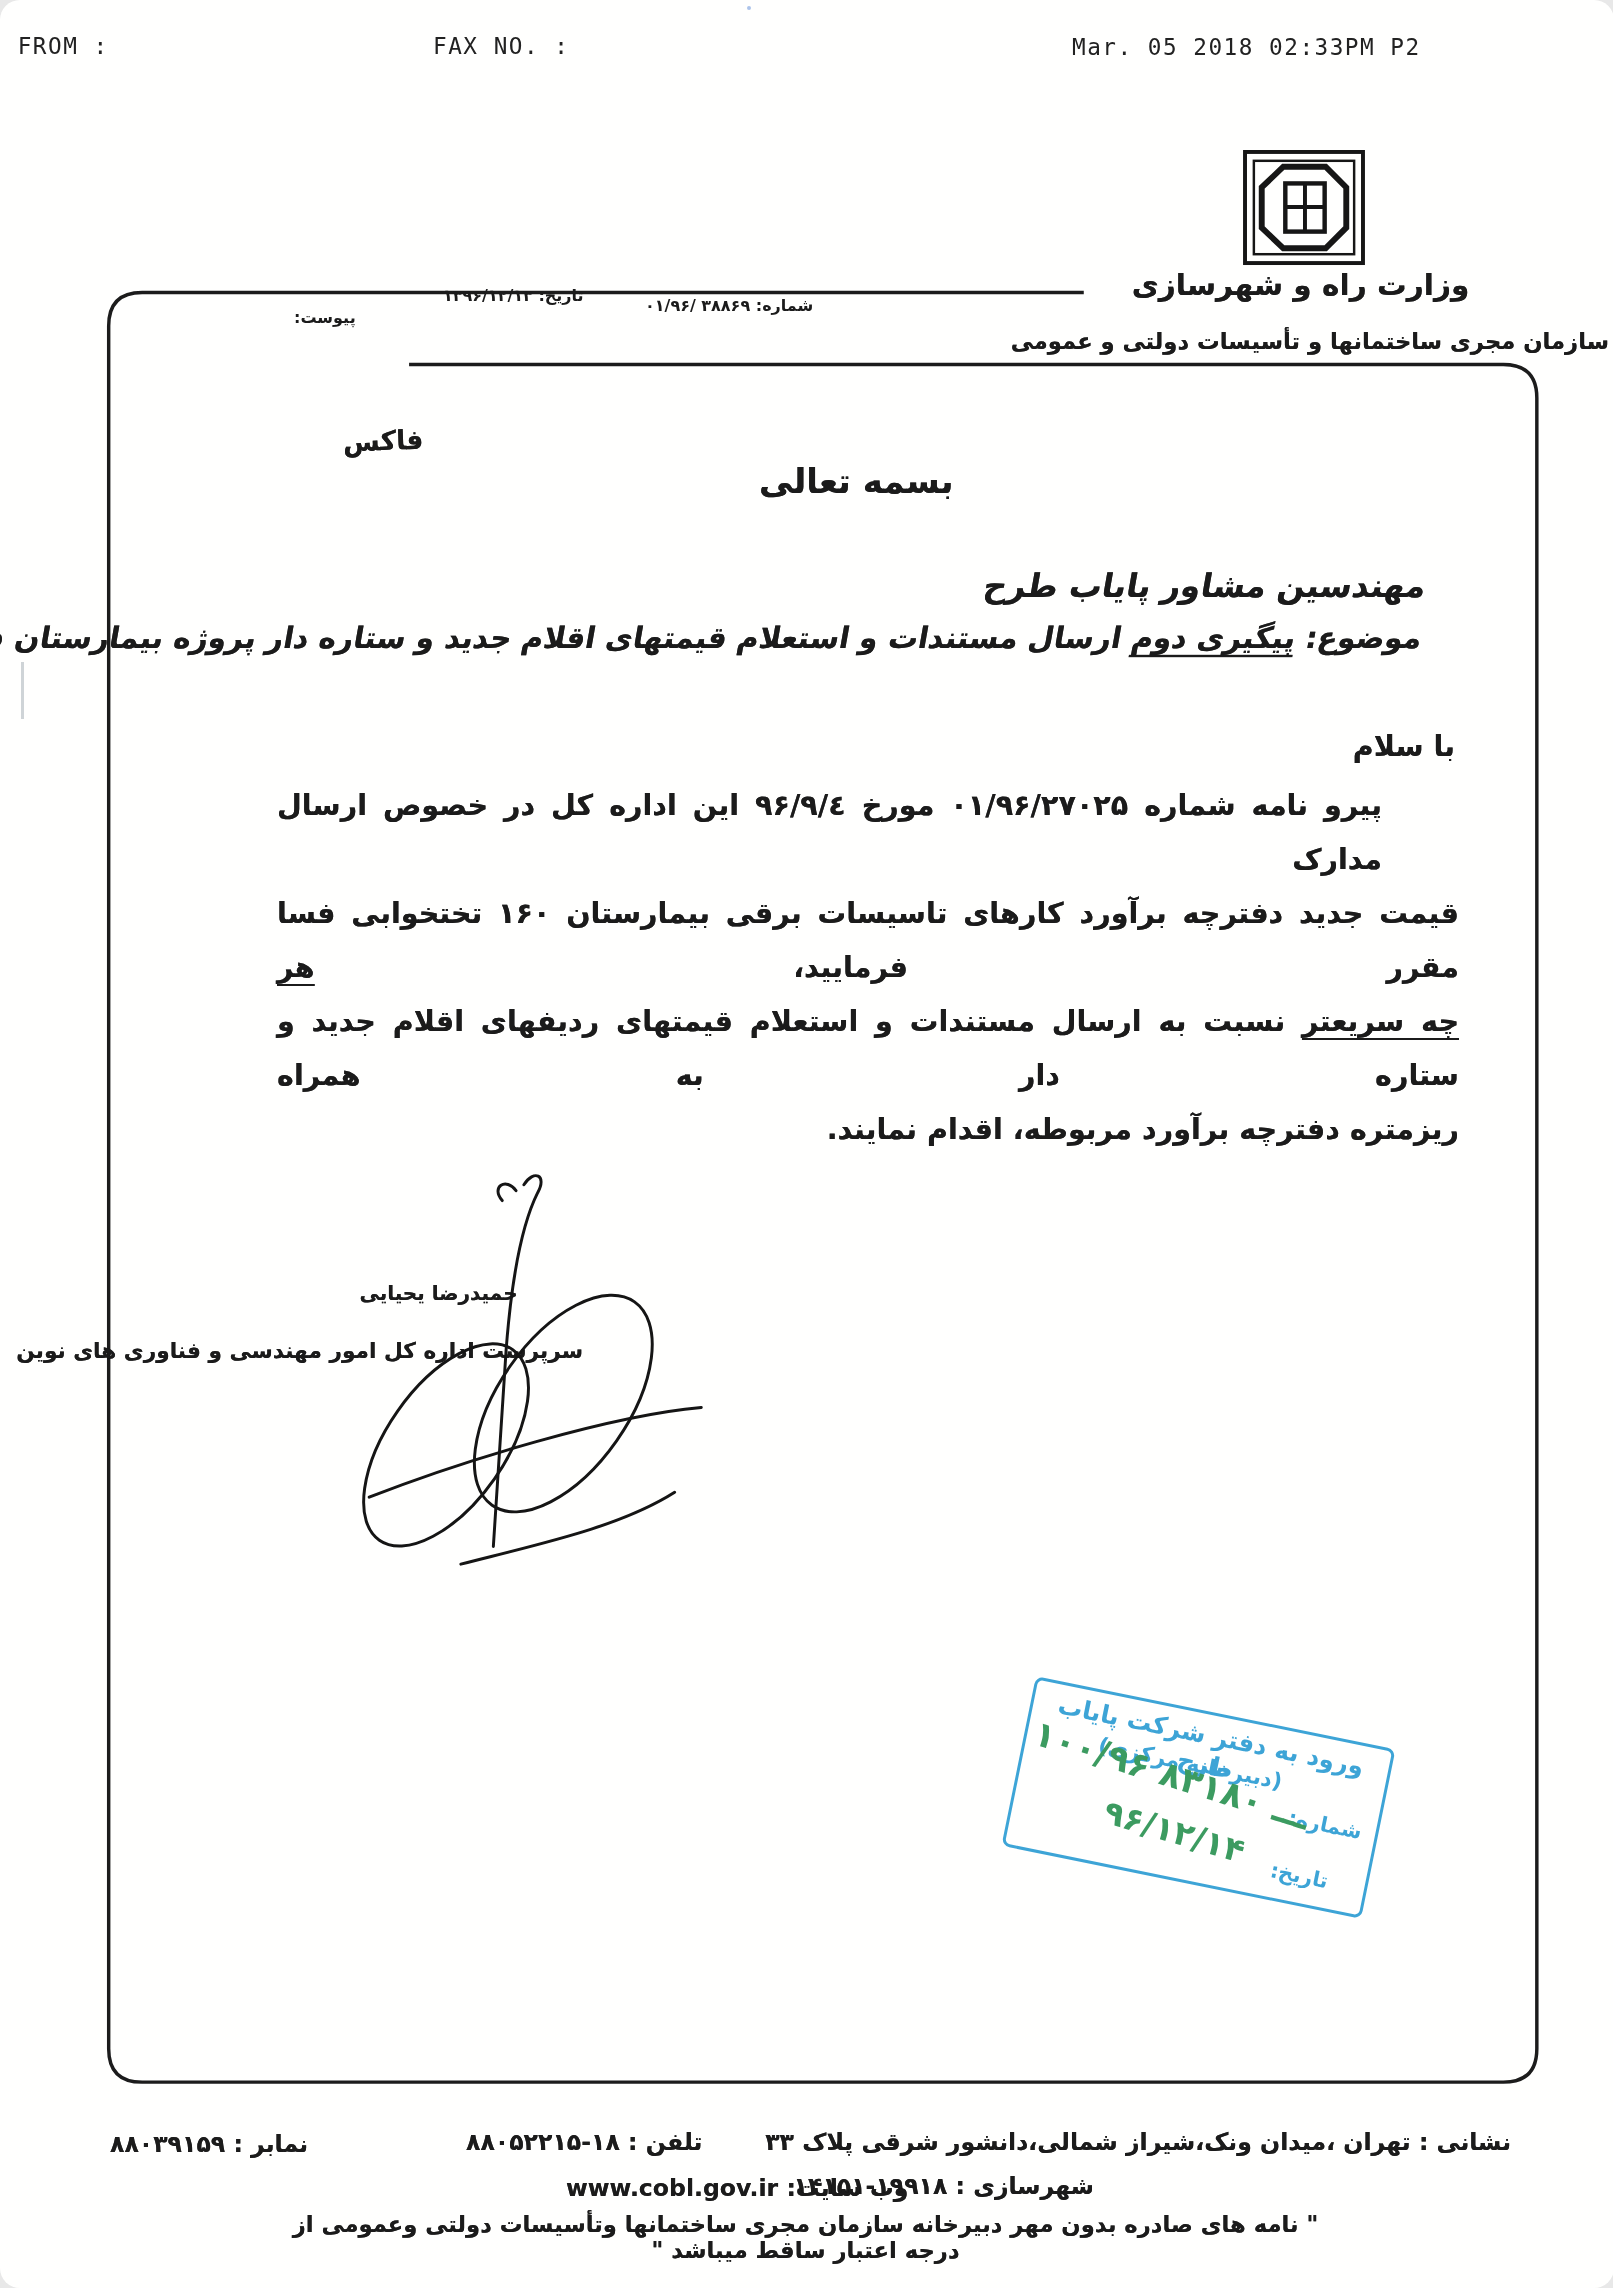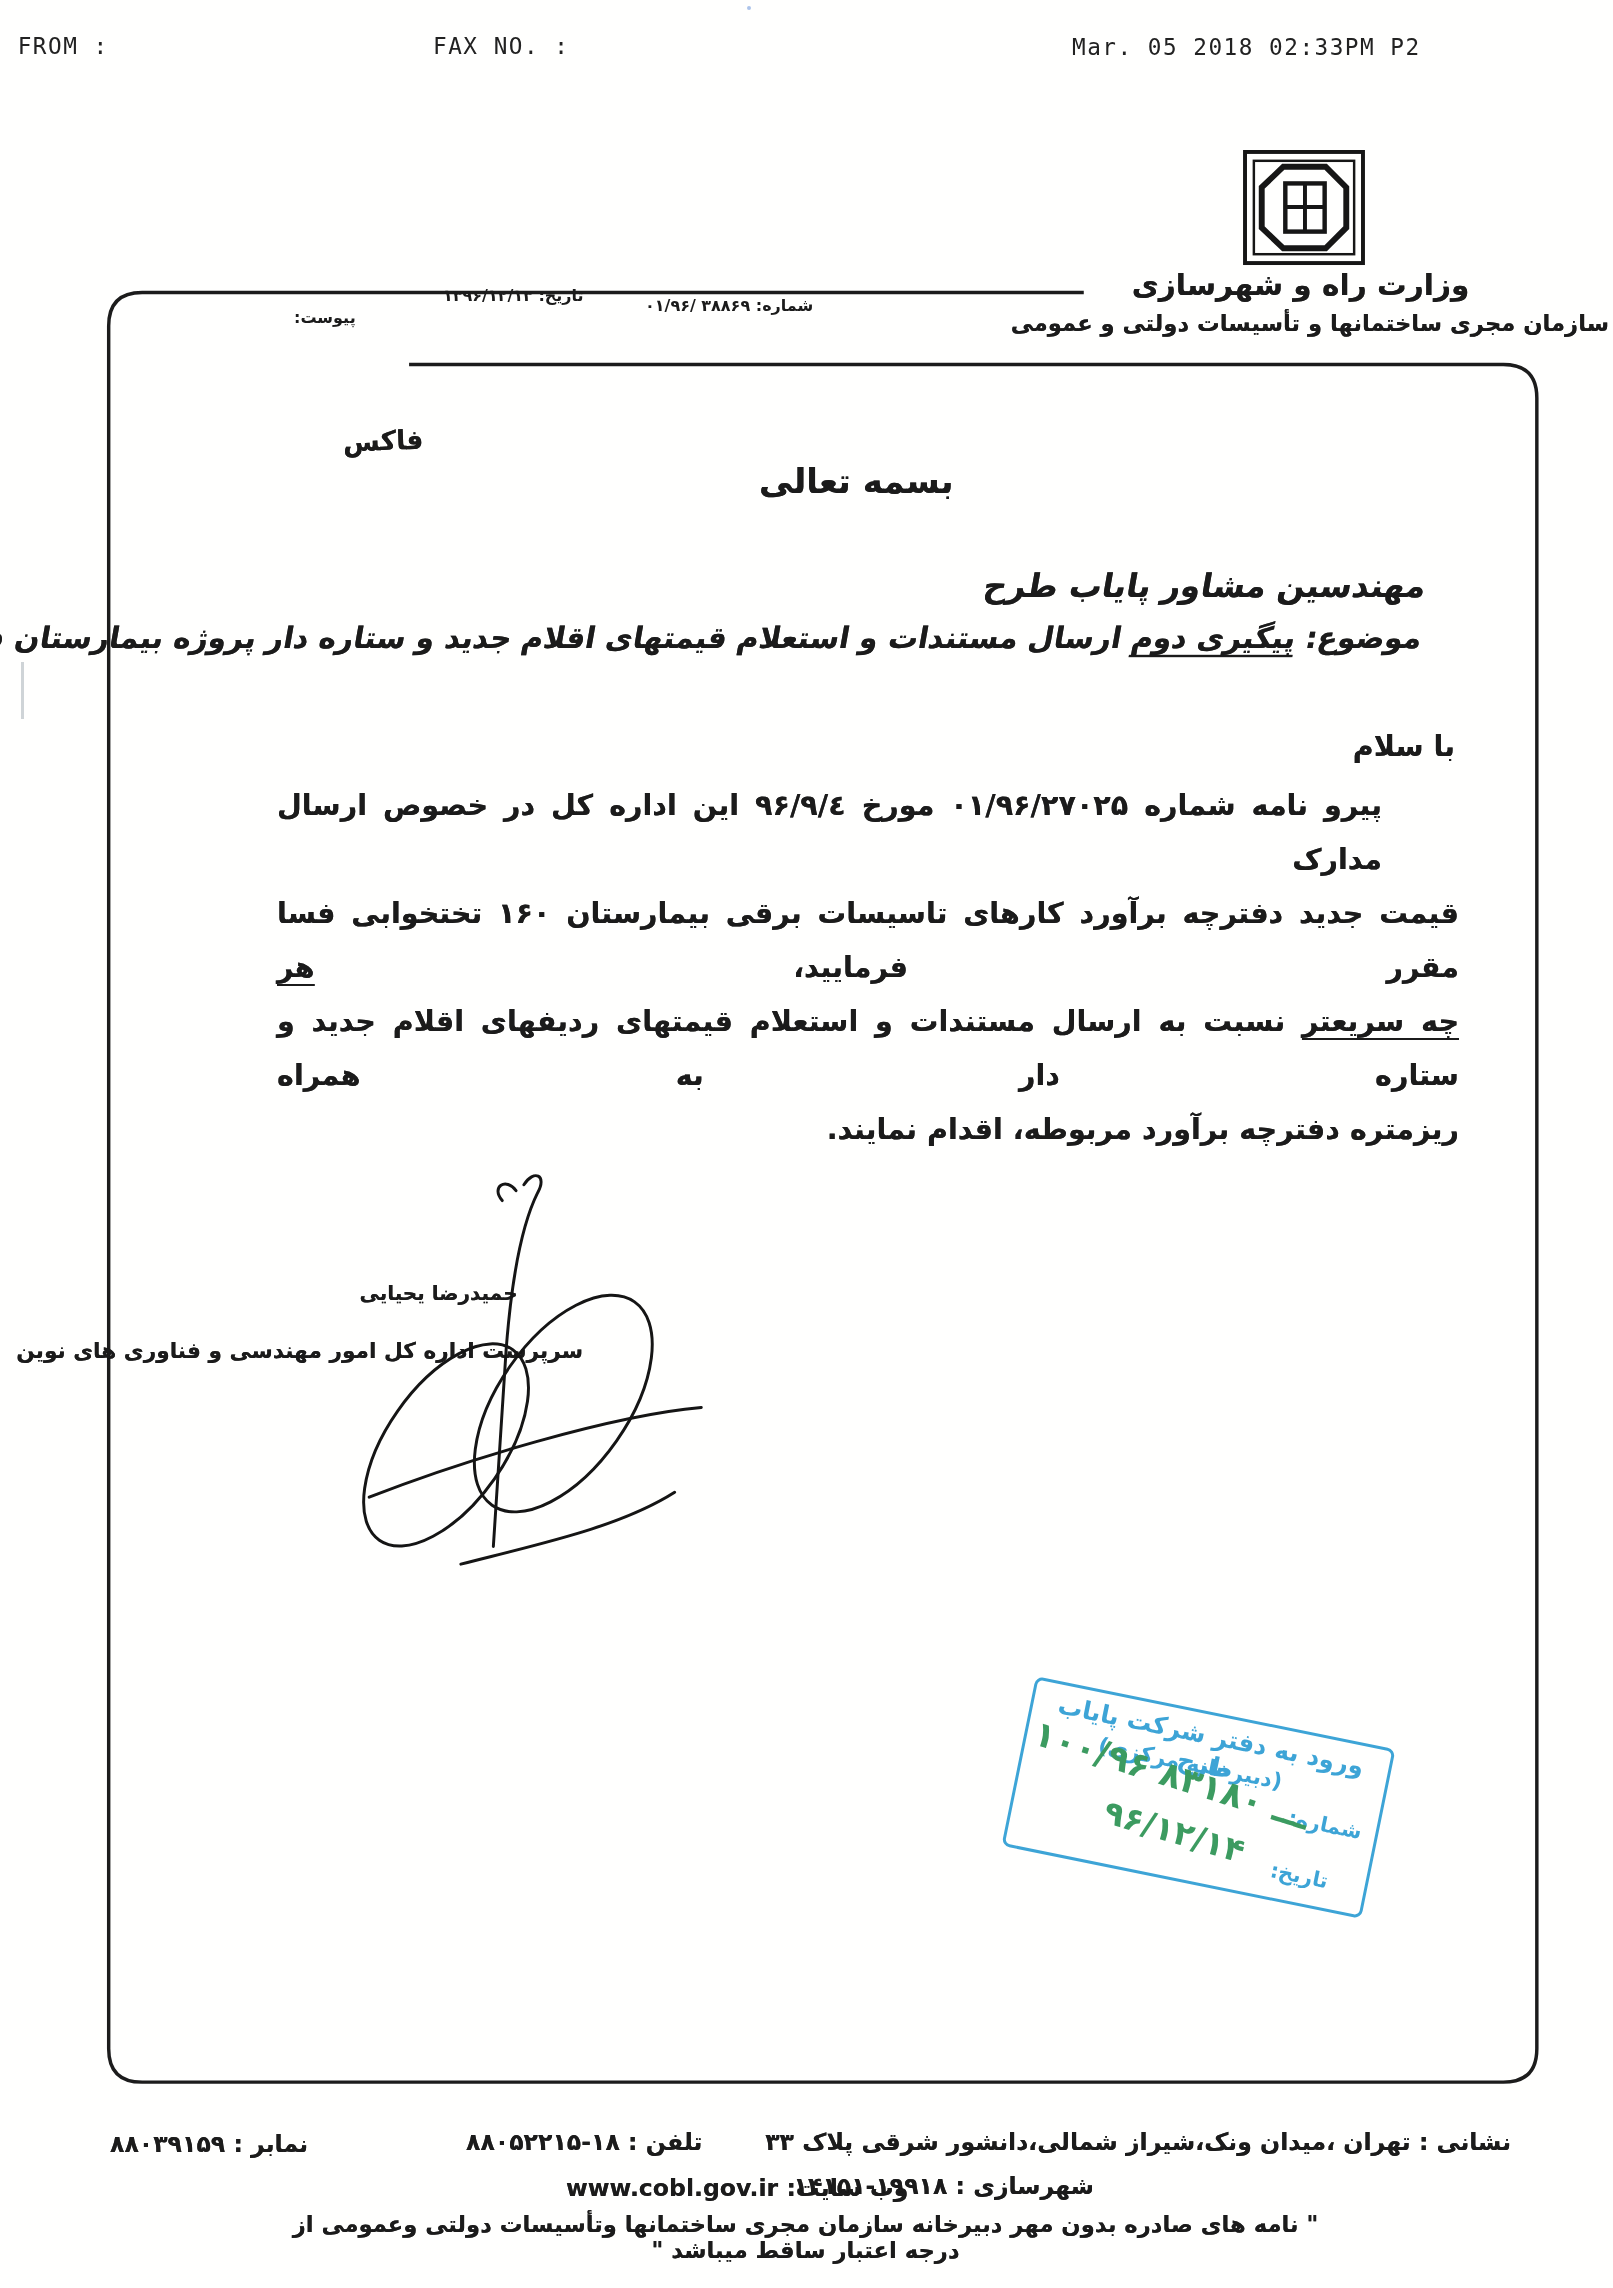--- a/index.html
+++ b/index.html
@@ -1,17 +1,17 @@
 <!DOCTYPE html>
 <html lang="fa"><head>
 <meta charset="utf-8">
 <style>
   html,body{margin:0;padding:0;background:#e8e8e8;}
   .page{position:relative;width:1614px;height:2288px;background:#fffffe;overflow:hidden;
-        font-family:"DejaVu Sans",sans-serif;color:#1b1b1b;}
+        font-family:"DejaVu Sans",sans-serif;color:#1b1b1b;border-radius:20px;}
   .abs{position:absolute;}
   .rtl{direction:rtl;unicode-bidi:isolate;}
   .center{text-align:center;}
   .nowrap{white-space:nowrap;}
   .scan{text-shadow:0 0 0.5px rgba(10,10,10,.75);}
   
   .faxline{font-family:"DejaVu Sans Mono",monospace;font-size:22.7px;letter-spacing:1.5px;color:#222;}
   .speckle{position:absolute;left:747px;top:5.9px;width:3.9px;height:3.9px;border-radius:50%;background:#9db9e6;opacity:.85;
     box-shadow:13.8px 3px 0 #aec4ea,29.6px -1px 0 #c2b9ec,43px 7.9px 0 #9fb6e2,59px 2px 0 #b9c6ee,75px 9.9px 0 #a7bce6,
     7.9px 15.8px 0 #c6cdef,25.6px 19.7px 0 #a3badf,47px 23.6px 0 #bac6ec,65px 17.7px 0 #9db4e0,83px 21.7px 0 #ccd2f0,
@@ -65,21 +65,21 @@
     <svg width="122" height="116" viewBox="0 0 124 118">
       <rect x="2" y="2" width="120" height="113" fill="none" stroke="#161616" stroke-width="4"></rect>
       <rect x="11" y="11" width="102" height="95" fill="none" stroke="#161616" stroke-width="2.5"></rect>
       <polygon points="41,17 84,17 105,38 105,79 84,100 41,100 19,79 19,38" fill="none" stroke="#161616" stroke-width="6"></polygon>
       <rect x="43" y="34" width="40" height="49" fill="none" stroke="#161616" stroke-width="4.5"></rect>
       <line x1="63" y1="34" x2="63" y2="83" stroke="#161616" stroke-width="4"></line>
       <line x1="43" y1="58" x2="83" y2="58" stroke="#161616" stroke-width="4"></line>
     </svg>
   </div>
   <div class="abs rtl ministry center scan" style="left:1123px;top:268px;width:355px;">وزارت راه و شهرسازی</div>
-  <div class="abs rtl org-sub center scan nowrap" style="left:1116px;top:310px;width:493px;">سازمان مجری ساختمانها و تأسیسات دولتی و عمومی</div>
+  <div class="abs rtl org-sub center scan nowrap" style="left:1116px;top:328px;width:493px;">سازمان مجری ساختمانها و تأسیسات دولتی و عمومی</div>
 
   <svg class="abs" style="left:0;top:0;" width="1614" height="2288" viewBox="0 0 1638 2323">
     <path d="M 1100 297 L 144 297 Q 110 297 110 331 L 110 2080 Q 110 2114 144 2114 L 1526 2114 Q 1560 2114 1560 2080 L 1560 404 Q 1560 370 1526 370 L 415 370" fill="none" stroke="#1c1c1c" stroke-width="3.5"></path>
   </svg>
 
   <div class="abs rtl field" style="left:645px;top:296px;">
     <span>شماره:</span>
     <span class="val" dir="ltr">۰۱/۹۶/ ۳۸۸۶۹</span>
   </div>
   <div class="abs rtl field" style="left:443px;top:286px;">

